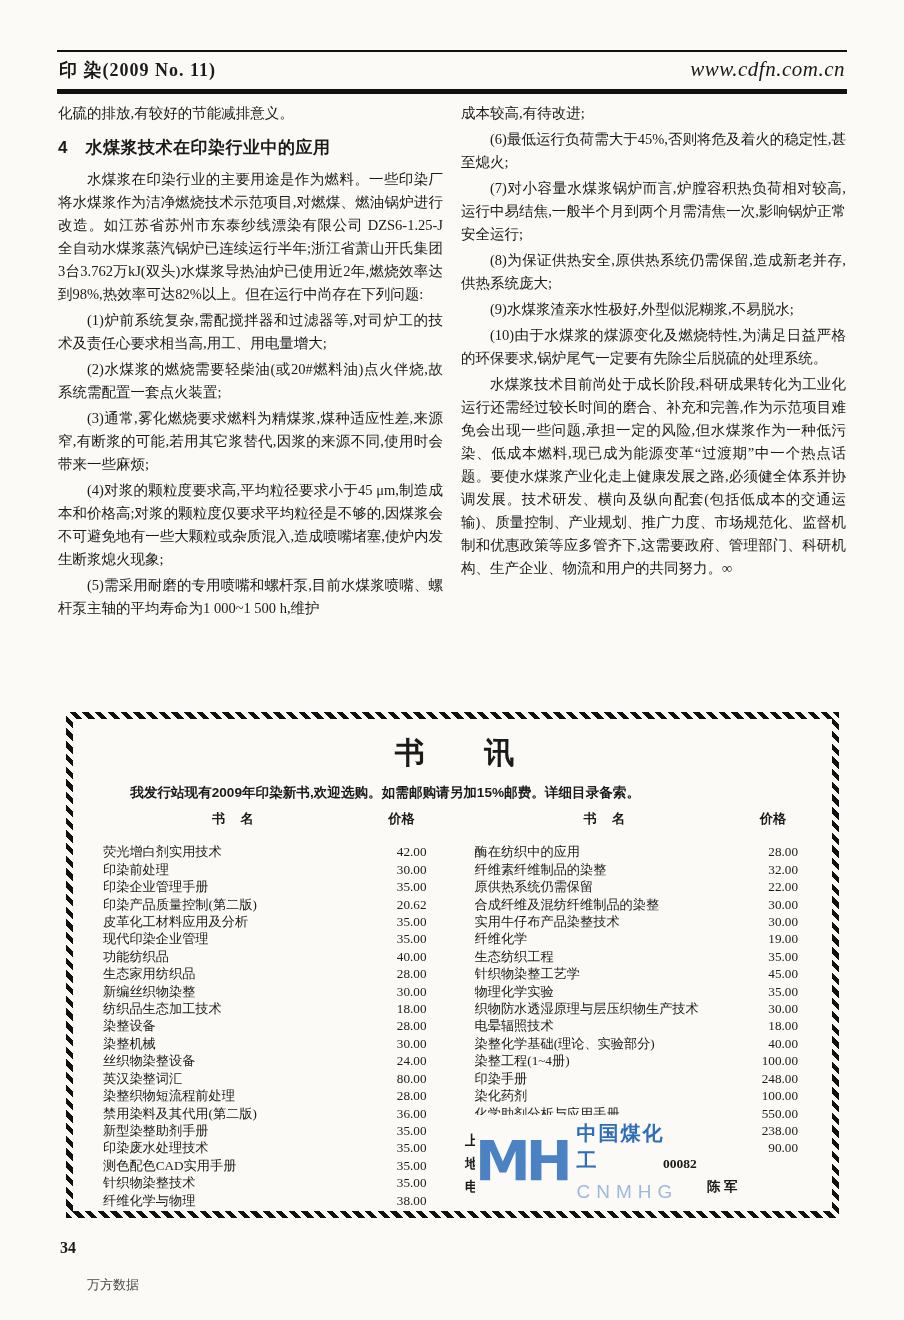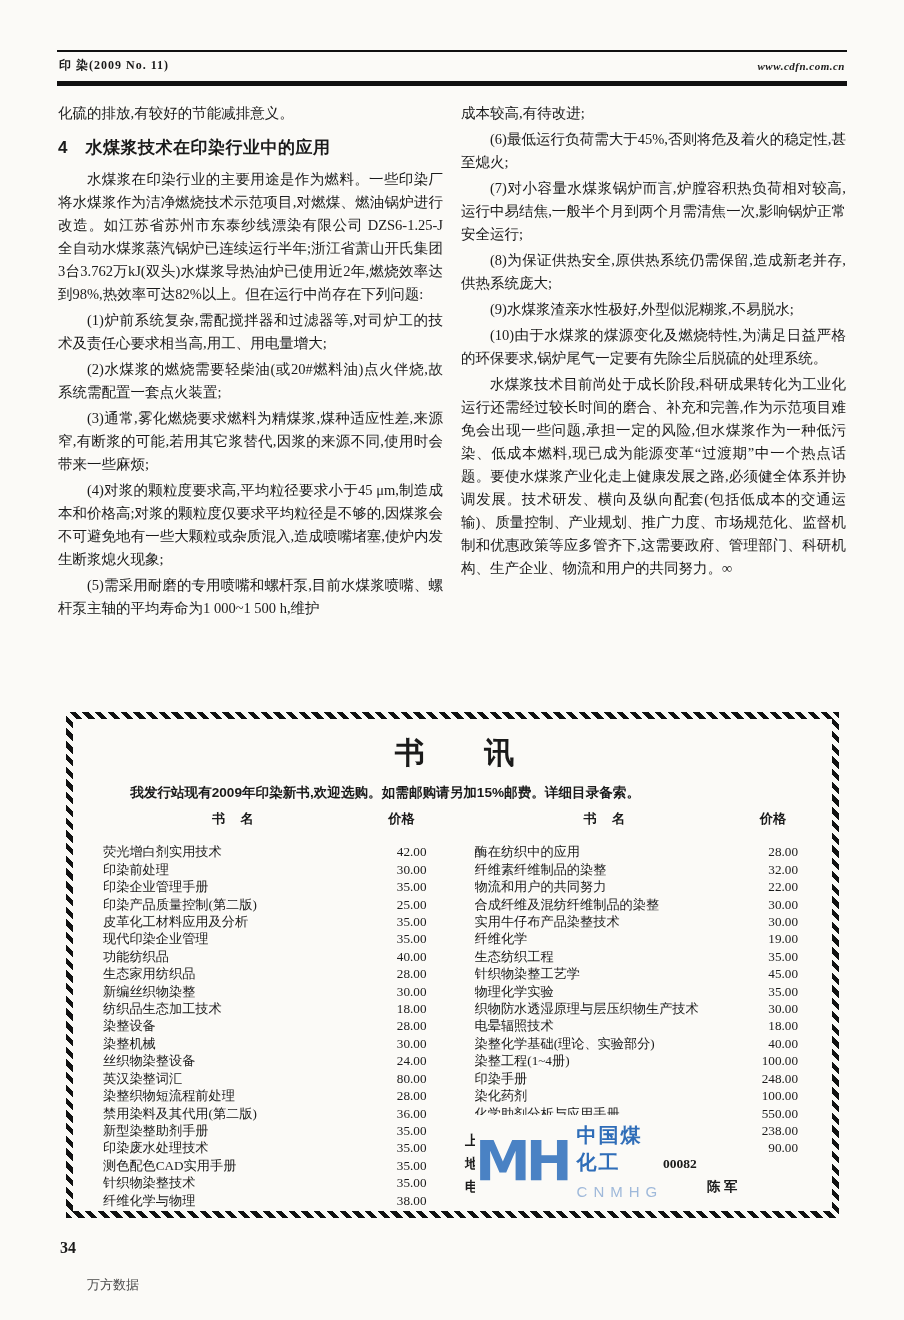--- a/index.html
+++ b/index.html
@@ -17,22 +17,22 @@
     overflow: hidden;
   }
   
   .header {
     position: absolute; left: 57px; right: 57px; top: 50px;
     display: flex; justify-content: space-between; align-items: center;
     border-top: 2px solid #111;
     border-bottom: 5px solid #111;
     padding: 5px 2px 7px 2px;
   }
-  .journal-title { font-weight: bold; font-size: 12px; letter-spacing: 1px; }
-  .website { font-weight: bold; font-style: italic; font-size: 11px; letter-spacing: 0.5px; }
+  .journal-title { font-weight: bold; font-size: 18px; letter-spacing: 1px; }
+  .website { font-weight: normal; font-style: italic; font-size: 21px; letter-spacing: 0.5px; }
   
   .col {
     position: absolute; top: 102px; width: 385px; height: 608px;
     font-size: 14.5px; line-height: 23px;
     text-align: justify; overflow: hidden;
   }
   .col-left  { left: 58px; }
   .col-right { left: 461px; }
   .col p { margin: 0 0 3px 0; text-indent: 2em; }
   .col p.noindent { text-indent: 0; }
@@ -91,21 +91,21 @@
     font-weight: bold; font-size: 56px; line-height: 1;
     color: #4a82c4; letter-spacing: -5px;
   }
   .wm-text { display: flex; flex-direction: column; margin-left: 9px; }
   .wm-cn {
     font-family: Liberation Serif, serif;
     font-size: 20px; font-weight: bold; color: #2f6db8; letter-spacing: 2px;
   }
   .wm-en {
     font-family: "Liberation Sans", "DejaVu Sans", sans-serif;
-    font-size: 15px; color: #9fb9da; letter-spacing: 6px; margin-top: 7px;
+    font-size: 19px; color: #9fb9da; letter-spacing: 6px; margin-top: 7px;
   }
   
   .pagenum { position: absolute; left: 60px; top: 1239px; font-weight: bold; font-size: 16px; }
   .wanfang { position: absolute; left: 87px; top: 1276px; font-size: 13px; color: #4a4a4a; }
 </style>
 </head>
 <body>
 
 <div class="page">
 
@@ -154,21 +154,21 @@
             <div class="book-row">
             <span class="b-name">印染前处理</span>
             <span class="b-price">30.00</span>
           </div>
             <div class="book-row">
             <span class="b-name">印染企业管理手册</span>
             <span class="b-price">35.00</span>
           </div>
             <div class="book-row">
             <span class="b-name">印染产品质量控制(第二版)</span>
-            <span class="b-price">25.00</span>
+            <span class="b-price">20.62</span>
           </div>
             <div class="book-row">
             <span class="b-name">皮革化工材料应用及分析</span>
             <span class="b-price">35.00</span>
           </div>
             <div class="book-row">
             <span class="b-name">现代印染企业管理</span>
             <span class="b-price">35.00</span>
           </div>
             <div class="book-row">
@@ -241,21 +241,21 @@
 
         <div class="book-row">
             <span class="b-name">酶在纺织中的应用</span>
             <span class="b-price">28.00</span>
           </div>
             <div class="book-row">
             <span class="b-name">纤维素纤维制品的染整</span>
             <span class="b-price">32.00</span>
           </div>
             <div class="book-row">
-            <span class="b-name">物流和用户的共同努力</span>
+            <span class="b-name">原供热系统仍需保留</span>
             <span class="b-price">22.00</span>
           </div>
             <div class="book-row">
             <span class="b-name">合成纤维及混纺纤维制品的染整</span>
             <span class="b-price">30.00</span>
           </div>
             <div class="book-row">
             <span class="b-name">实用牛仔布产品染整技术</span>
             <span class="b-price">30.00</span>
           </div>

